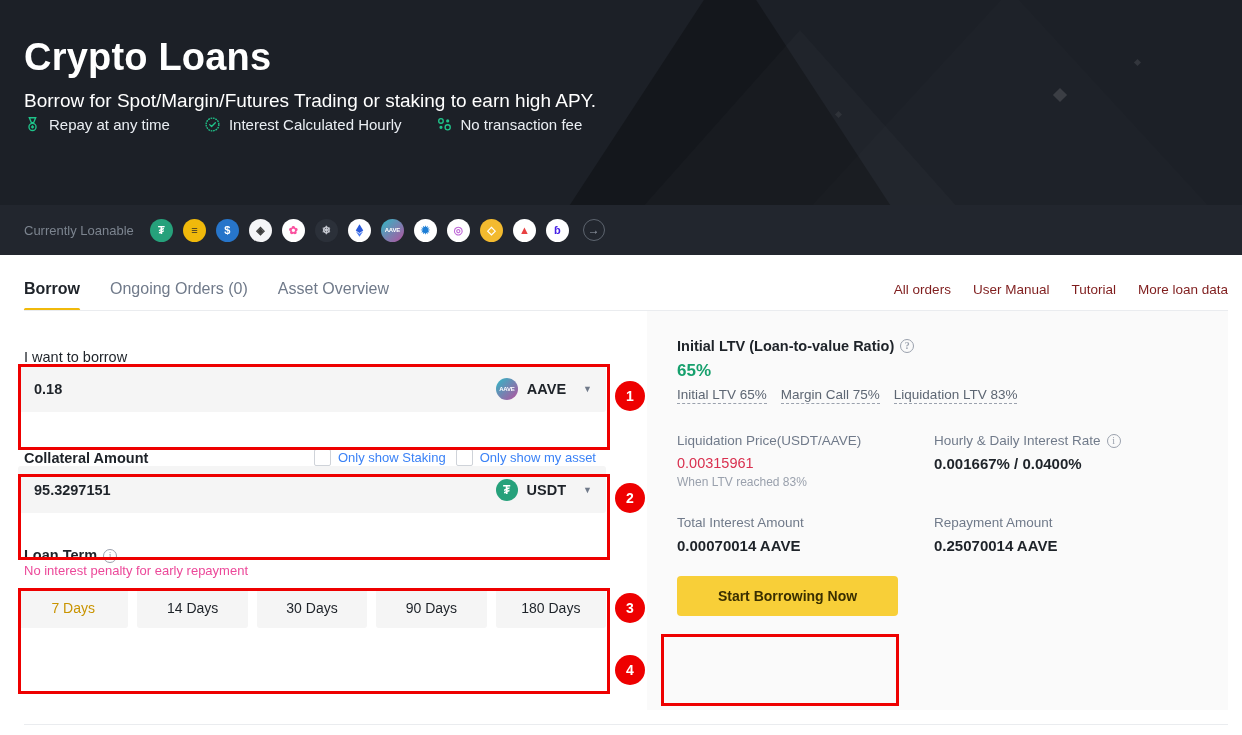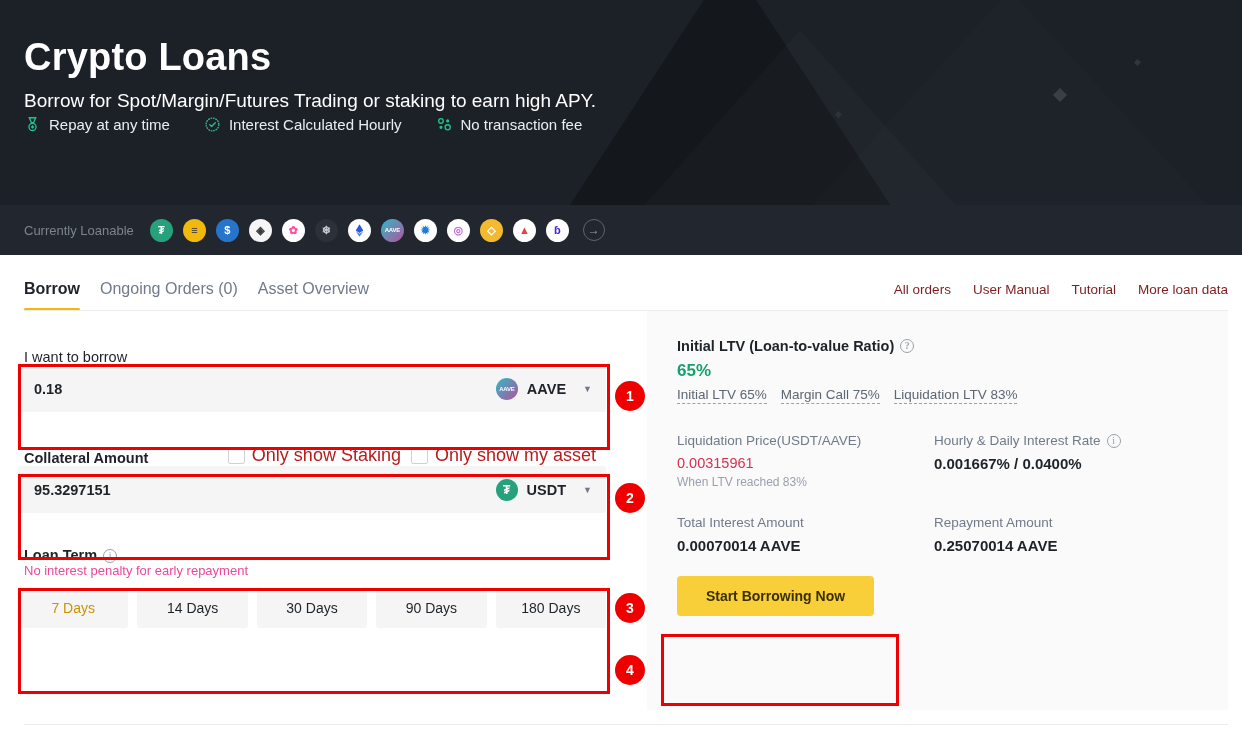--- a/index.html
+++ b/index.html
@@ -105,21 +105,21 @@
     font-size: 12px; margin-left: 4px;
   }
 
   
   .tabbar {
     height: 56px; background: #fff;
     display: flex; align-items: flex-end;
     padding: 0 14px 0 24px;
     position: relative;
   }
-  .tabs { display: flex; align-items: flex-end; gap: 20px; }
+  .tabs { display: flex; align-items: flex-end; gap: 30px; }
   .tab {
     font-size: 16px; color: #707a8a; padding-bottom: 13px;
     position: relative; cursor: pointer;
   }
   .tab.active { color: #1e2329; font-weight: bold; }
   .tab.active:after {
     content: ""; position: absolute; left: 0; right: 0; bottom: 0;
     height: 3px; background: #f0b90b; border-radius: 2px;
   }
   .toplinks {
@@ -166,21 +166,21 @@
     font-size: 6px; font-weight: bold; color: #fff; }
   .asset-name { font-size: 14.5px; color: #1e2329; font-weight: bold; }
   .caret { color: #707a8a; font-size: 9px; margin-left: 8px; }
 
   .chk-group { margin-left: auto; display: flex; align-items: center; gap: 10px; }
   .chk-item { display: flex; align-items: center; gap: 7px; cursor: pointer; }
   .chk-box {
     width: 17px; height: 17px; border: 1px solid #cfd3d9;
     background: #fff; border-radius: 2px;
   }
-  .chk-label { font-size: 18px; color: #b91c1c; }
+  .chk-label { font-size: 13px; color: #3b82f6; }
 
   .helper { font-size: 13px; color: #ec4899; padding: 0 0 10px 6px; }
   .terms { display: flex; gap: 9px; }
   .term {
     flex: 1; height: 40px; background: #f5f5f5; border-radius: 3px;
     display: flex; align-items: center; justify-content: center;
     font-size: 14px; color: #1e2329; cursor: pointer;
   }
   .term.active { color: #c99400; }
 
@@ -207,21 +207,21 @@
     cursor: pointer;
   }
   .rp-grid { display: flex; margin-top: 29px; }
   .rp-cell { width: 257px; }
   .rp-cap { font-size: 13.5px; color: #707a8a; display: flex; align-items: center; }
   .rp-val { margin-top: 7px; font-size: 15px; font-weight: bold; color: #1e2329; }
   .rp-val.red { color: #d9304f; font-weight: normal; font-size: 14.5px; }
   .rp-note { margin-top: 4px; font-size: 12px; color: #9aa1ad; }
   .cta-wrap { margin-top: 22px; }
   .cta {
-    width: 197px; height: 40px; background: #f8cf38; border: none;
+    width: 221px; height: 40px; background: #f8cf38; border: none;
     border-radius: 4px; font-size: 14px; font-weight: bold; color: #3a2f00;
     font-family: "Liberation Sans", sans-serif; cursor: pointer;
   }
   .bottom-rule {
     position: absolute; left: 24px; right: 14px; bottom: 10px;
     height: 1px; background: #eaecef;
   }
 </style>
 </head>
 <body>

